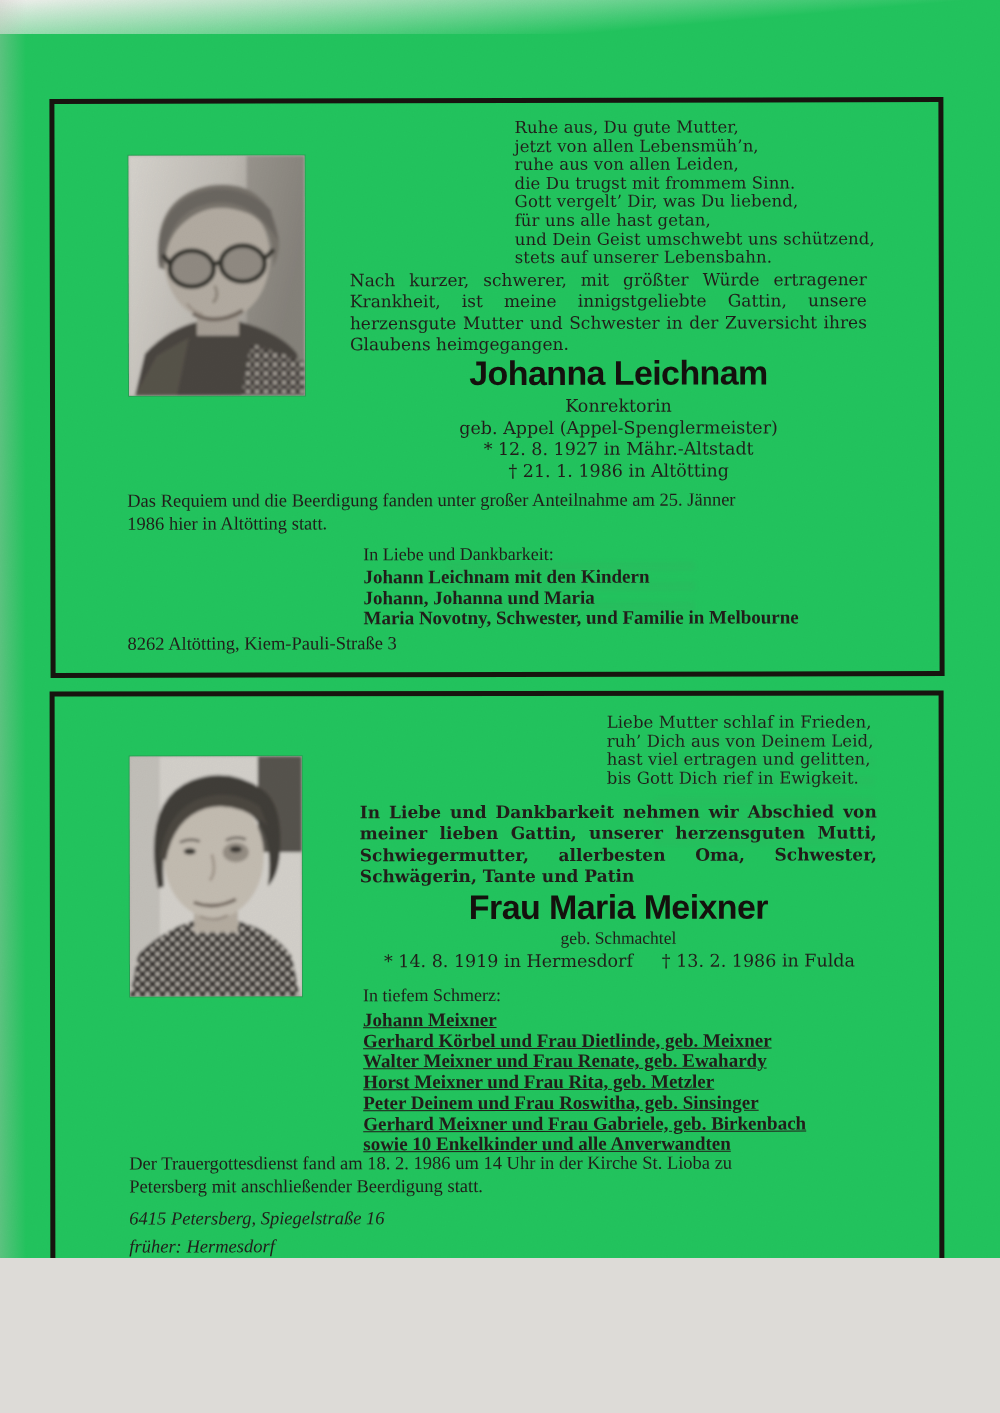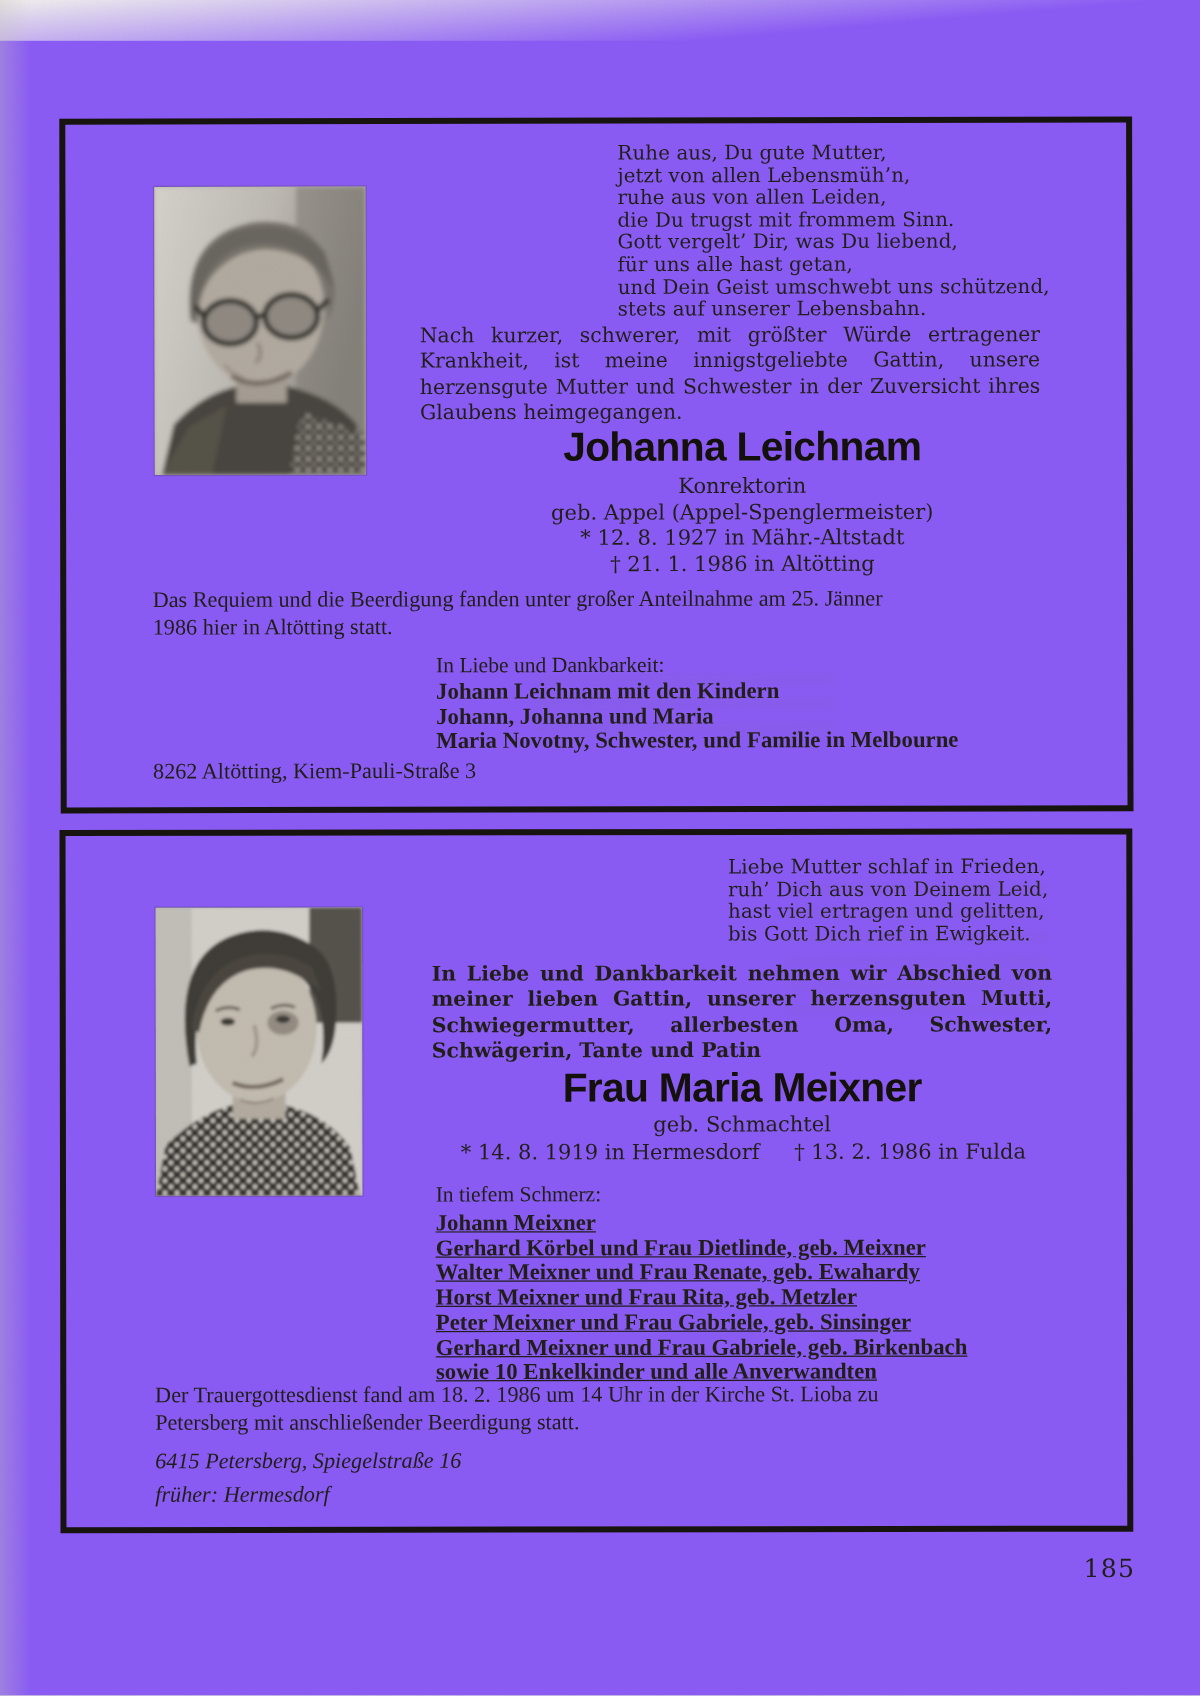--- a/index.html
+++ b/index.html
@@ -1,18 +1,18 @@
 <!DOCTYPE html>
 <html lang="de"><head>
 <meta charset="utf-8">
 <style>
   html,body{margin:0;padding:0;background:#dddbd7;}
   .page{
-    position:relative;width:1000px;height:1413px;overflow:hidden;
-    background:#8b5cf6;
+    position:relative;width:1000px;height:1258px;overflow:hidden;
+    background:#22c55e;
     font-family:"DejaVu Serif",serif;color:#211e1a;
   }
   
   .scan-edge-top{
     position:absolute;left:0;top:0;width:100%;height:34px;
     background:linear-gradient(175deg,#f2f1ef 0%,rgba(242,241,239,0) 70%);
     pointer-events:none;
   }
   .scan-edge-left{
     position:absolute;left:0;top:0;width:26px;height:100%;
@@ -182,35 +182,35 @@
           <path d="M64 146 Q84 154 106 143" stroke="#756a60" stroke-width="3.5" fill="none"></path>
           <path d="M70 160 Q84 166 98 159" stroke="#958b80" stroke-width="2" fill="none"></path>
         </g>
       </svg>
     </div>
 
     <div class="abs intro" style="left:305px;top:106px;width:517px;font-weight:bold;" lang="de">In Liebe und Dankbarkeit nehmen wir Abschied von meiner lieben Gattin, unserer herzensguten Mutti, Schwiegermutter, allerbesten Oma, Schwester, Schwägerin, Tante und Patin</div>
 
     <div class="abs deceased-name" style="left:305px;top:192px;width:517px;">Frau Maria Meixner</div>
 
-    <div class="abs center-col detail" style="left:305px;top:232px;width:517px;">geb. Schmachtel</div>
+    <div class="abs center-col detail" style="left:305px;top:232px;width:517px;font-family:Liberation Serif, serif;">geb. Schmachtel</div>
 
     <div class="abs dates-row" style="left:305px;top:255px;width:517px;box-sizing:border-box;">
       <span>* 14. 8. 1919 in Hermesdorf</span>
       <span>† 13. 2. 1986 in Fulda</span>
     </div>
 
     <div class="abs cond mourn-intro" style="left:308px;top:289px;">In tiefem Schmerz:</div>
 
     <div class="abs cond mourners" style="left:308px;top:314px;text-decoration:underline;">
       <div>Johann Meixner</div>
       <div>Gerhard Körbel und Frau Dietlinde, geb. Meixner</div>
       <div>Walter Meixner und Frau Renate, geb. Ewahardy</div>
       <div>Horst Meixner und Frau Rita, geb. Metzler</div>
-      <div>Peter Meixner und Frau Gabriele, geb. Sinsinger</div>
+      <div>Peter Deinem und Frau Roswitha, geb. Sinsinger</div>
       <div>Gerhard Meixner und Frau Gabriele, geb. Birkenbach</div>
       <div>sowie 10 Enkelkinder und alle Anverwandten</div>
     </div>
 
     <div class="abs cond funeral" style="left:74px;top:456px;">
       <div>Der Trauergottesdienst fand am 18. 2. 1986 um 14 Uhr in der Kirche St. Lioba zu</div>
       <div>Petersberg mit anschließender Beerdigung statt.</div>
     </div>
 
     <div class="abs cond address" style="left:74px;top:508px;font-style:italic;">

